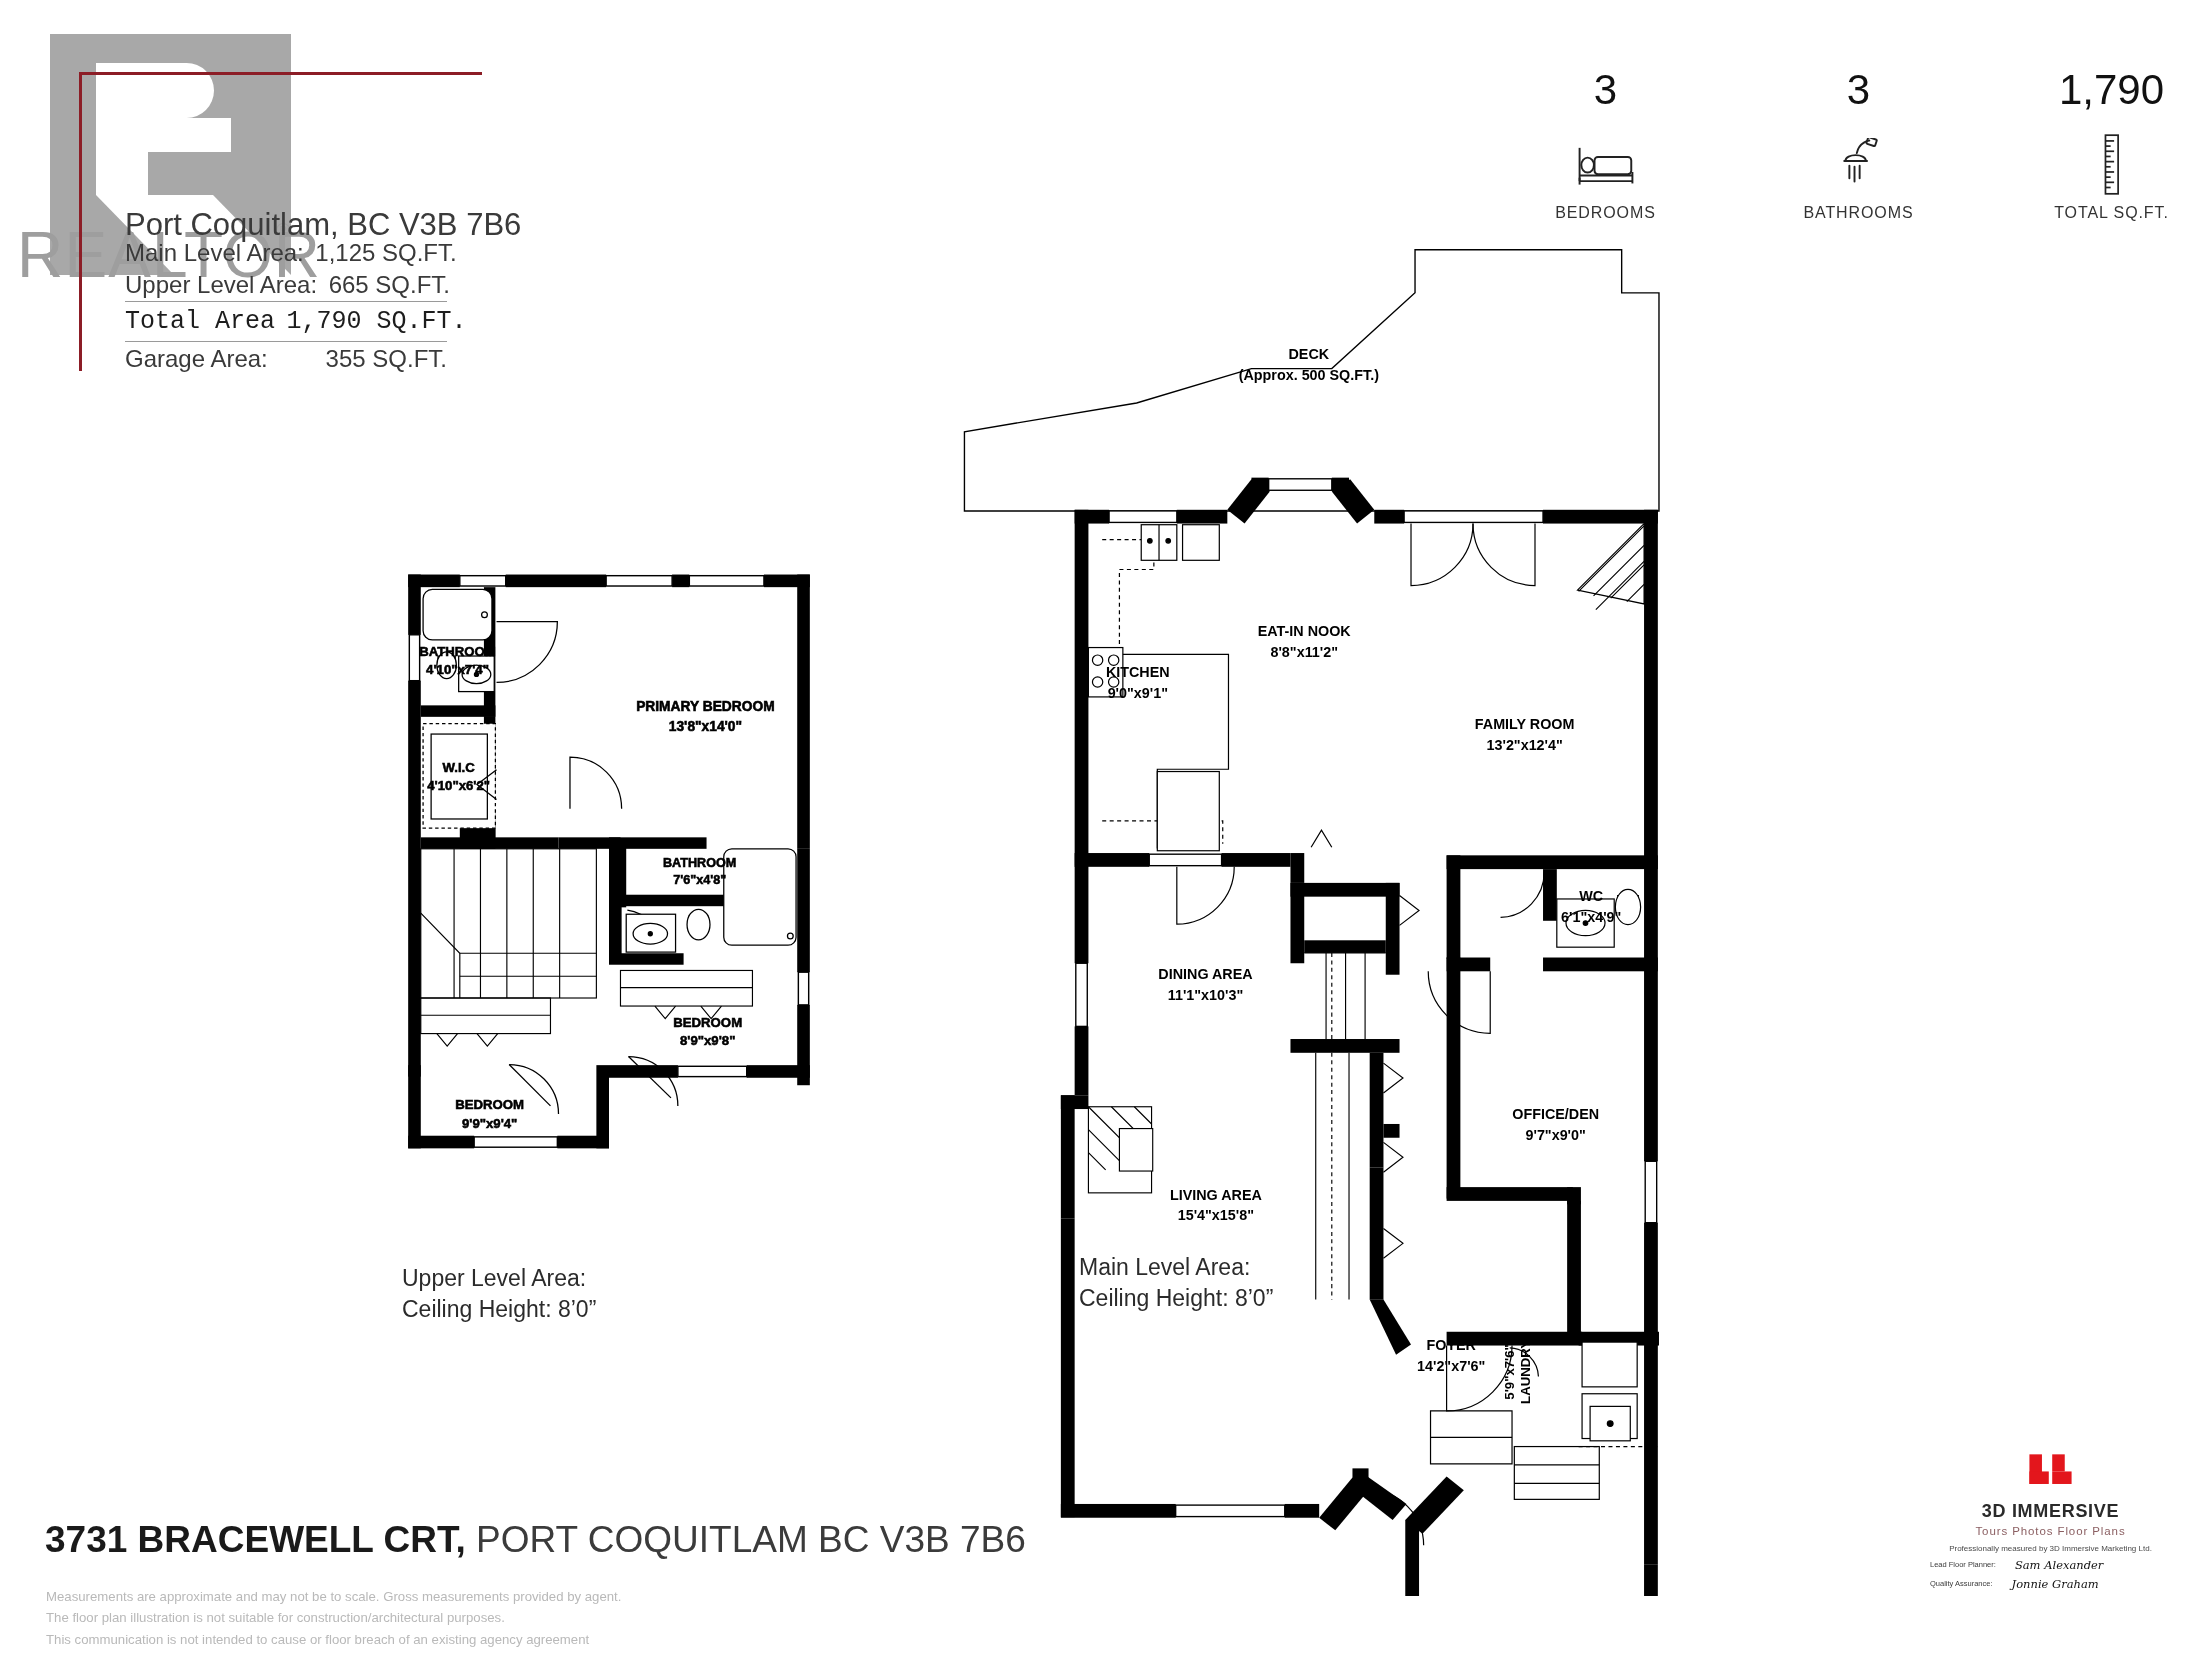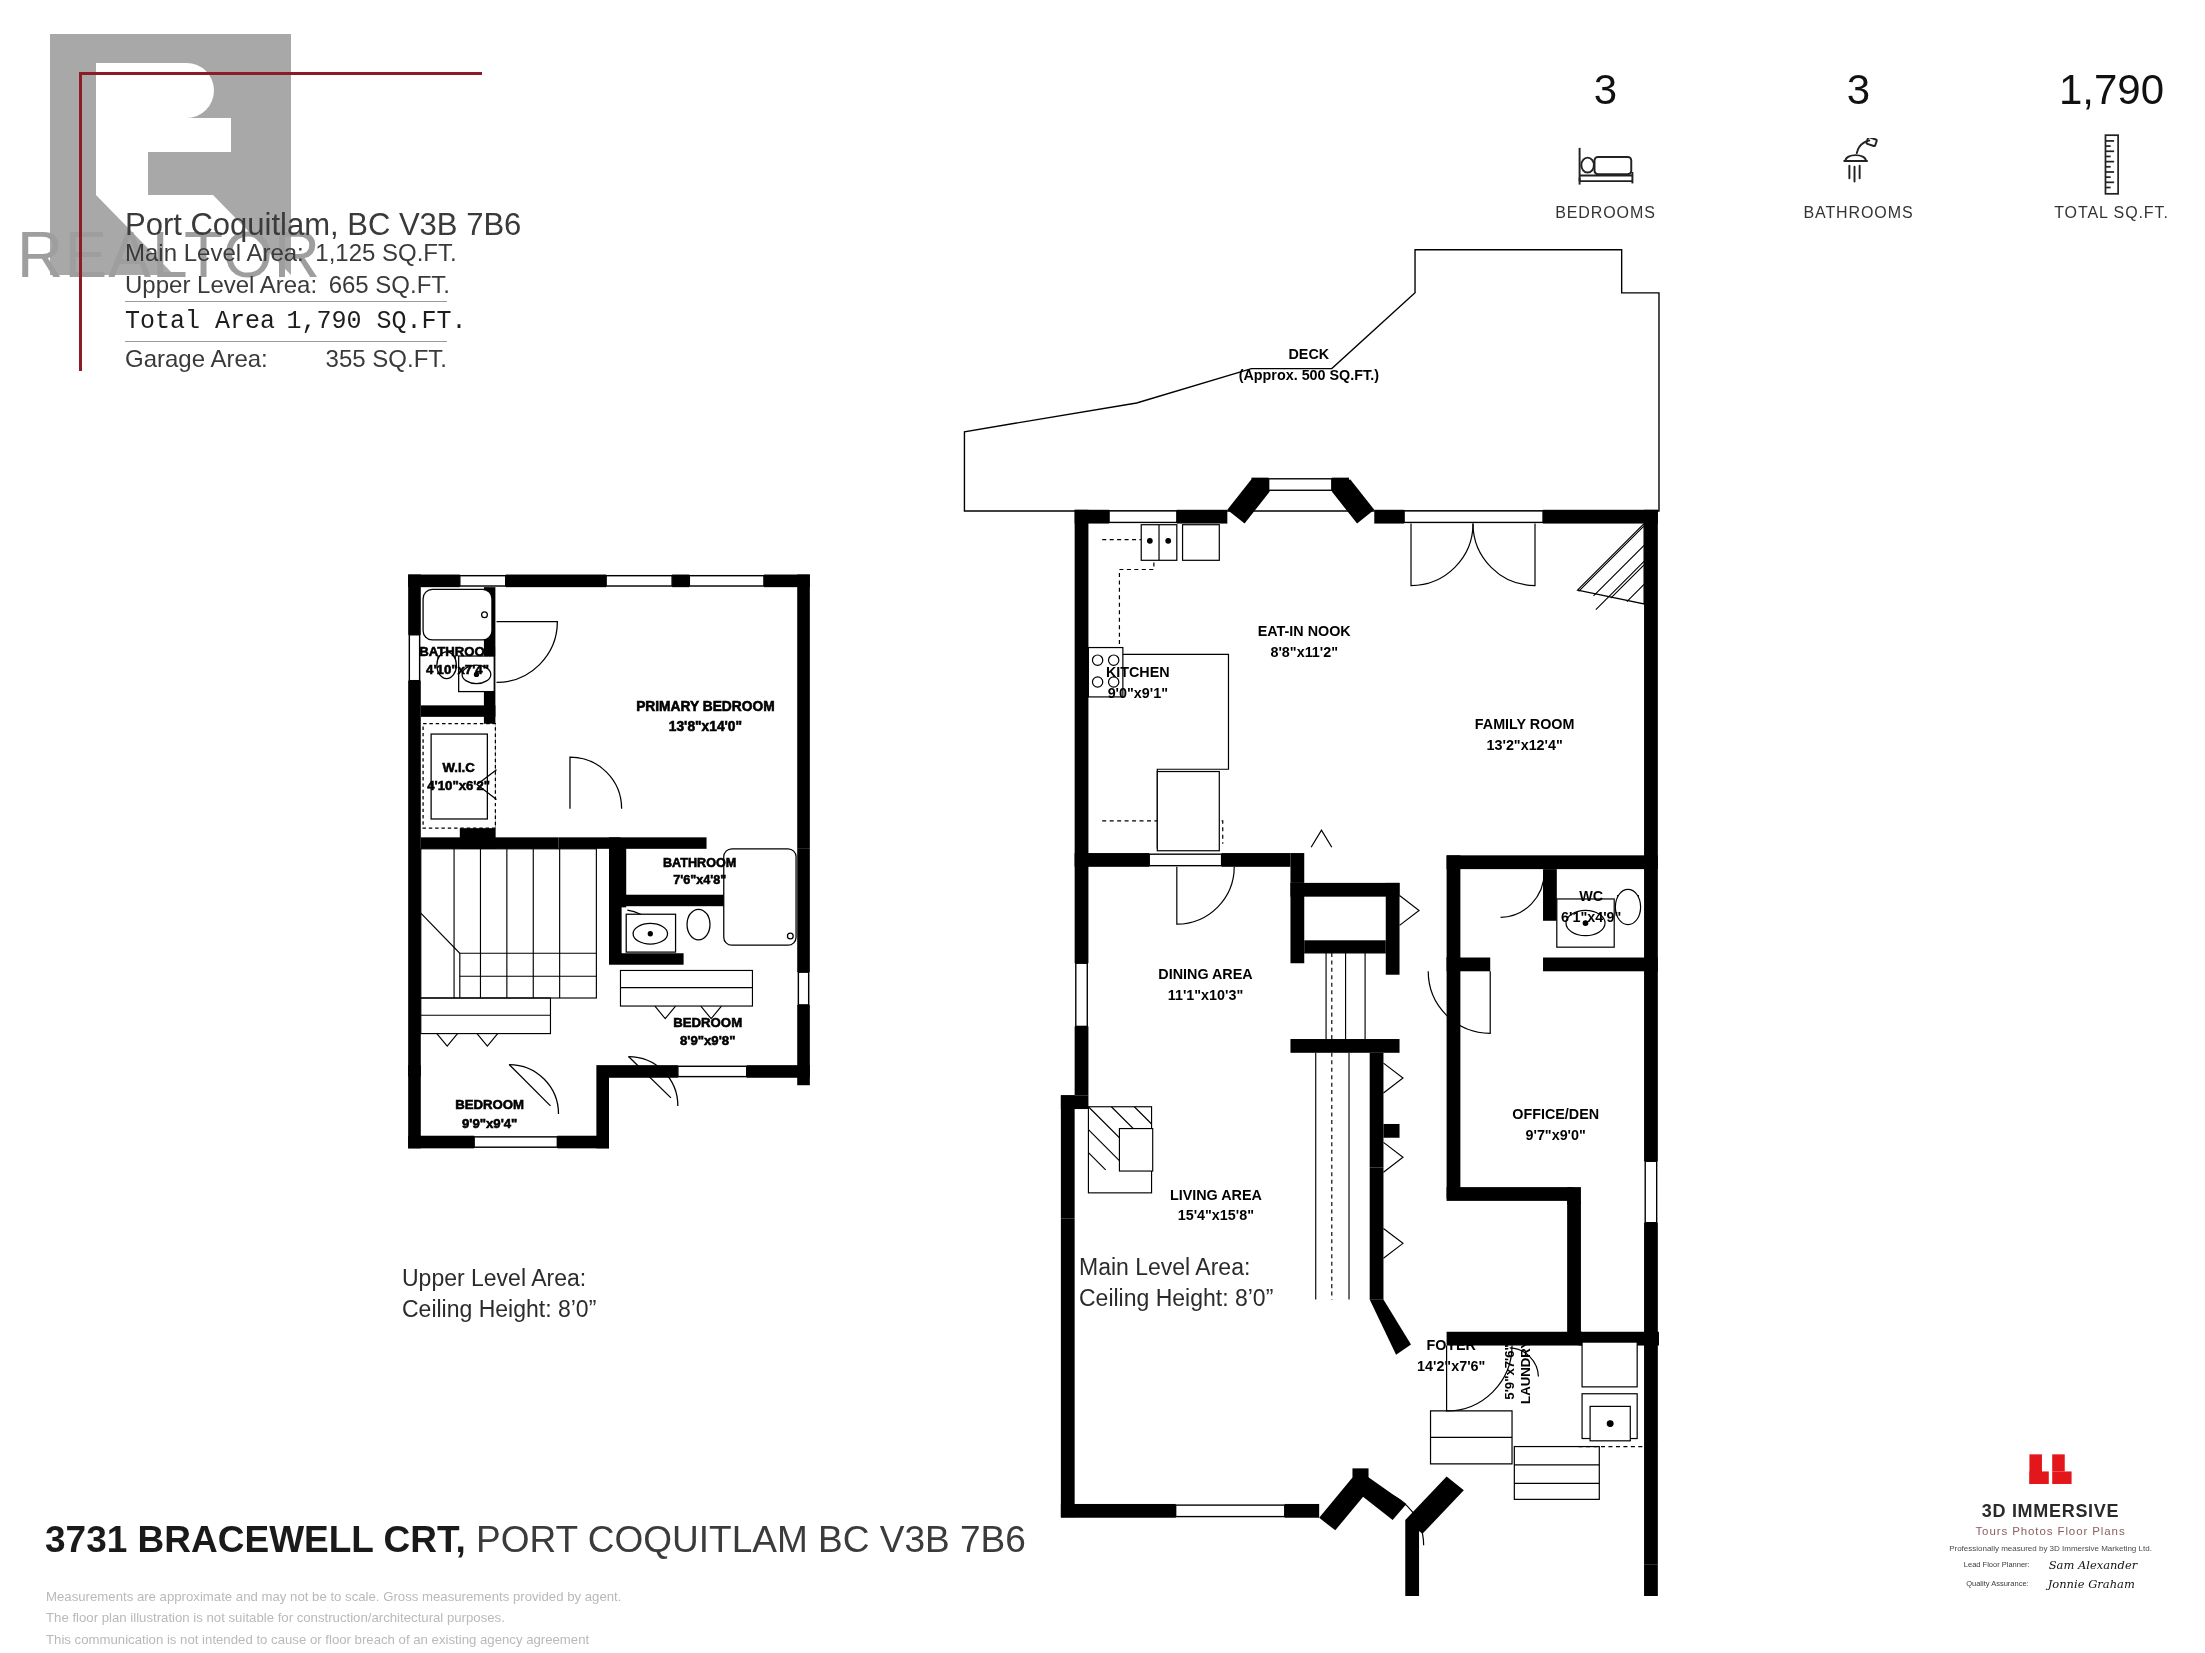--- a/index.html
+++ b/index.html
@@ -50,21 +50,21 @@
   #foot-title{position:absolute;left:45px;top:1519px;font-size:37px;white-space:nowrap;}
   #foot-title .b{font-weight:700;}
   #foot-title .n{font-weight:400;color:#3b3b3b;}
   #disclaimer{position:absolute;left:46px;top:1586px;font-size:13.2px;color:#b9b9b9;line-height:1.62;}
 
   #brand{position:absolute;right:34px;top:1454px;width:241px;text-align:center;margin-left:15px;}
   #brand-mark{display:flex;justify-content:center;margin-bottom:3.4px;}
   #brand-name{font-size:18px;font-weight:700;letter-spacing:0.7px;color:#2a2a2a;}
   #brand-tag{font-size:11.5px;letter-spacing:0.9px;color:#8b5f62;margin-top:2.3px;text-align:center;}
   #brand-meas{font-size:8px;color:#4a4a4a;margin-top:6.9px;}
-  .sig-row{display:flex;justify-content:center;align-items:center;gap:19px;
+  .sig-row{display:flex;justify-content:flex-start;align-items:center;gap:19px;
            font-size:7.5px;color:#3b3b3b;margin-top:5.2px;}
   .sig-name{font-family:"DejaVu Serif",serif;font-style:italic;font-size:11.5px;color:#111;}
 </style>
 </head>
 <body>
 
 <div id="header">
 
   <div id="realtor-watermark">
     <div class="rw-block" style="left:34px;top:17px;width:241px;height:241px;"></div>

